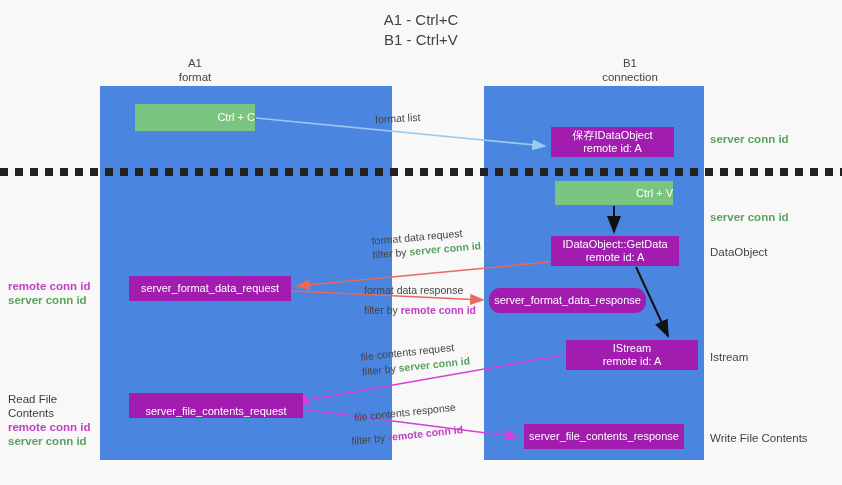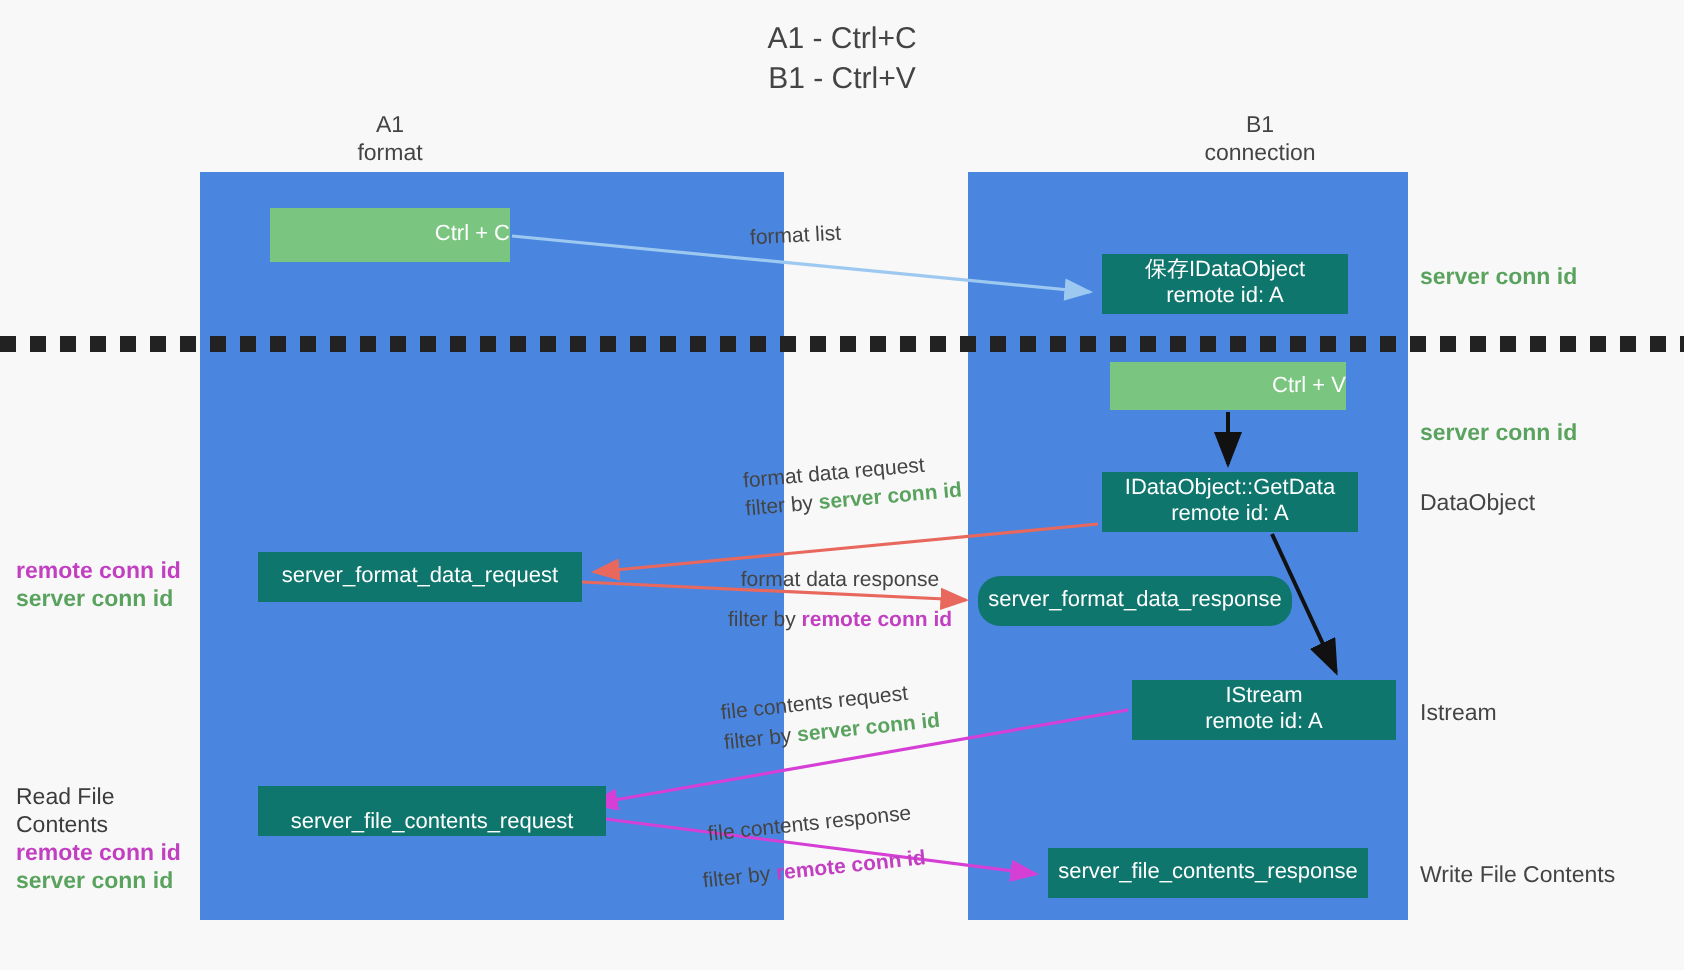--- a/index.html
+++ b/index.html
@@ -34,21 +34,21 @@
     background-image:repeating-linear-gradient(to right,#222 0px,#222 8px,transparent 8px,transparent 15px);
   }
   
   .box{
     box-sizing:border-box;
     display:flex;align-items:center;justify-content:center;
     text-align:center;color:#ffffff;
     font-size:11px;line-height:13px;
   }
   .box.green{background:#7ac57f;justify-content:flex-end;}
-  .box.orange{background:#0f766e;}
+  .box.orange{background:#a21caf;}
   .box .l2{display:block;}
   
   #box-ctrlc{left:135px;top:104px;width:120px;height:27px;}
   #box-save-idataobject{left:551px;top:127px;width:123px;height:30px;}
   #box-ctrlv{left:555px;top:181px;width:118px;height:24px;}
   #box-getdata{left:551px;top:236px;width:128px;height:30px;}
   #box-fmt-req{left:129px;top:276px;width:162px;height:25px;}
   #box-fmt-resp{left:489px;top:288px;width:157px;height:25px;border-radius:11px;}
   #box-istream{left:566px;top:340px;width:132px;height:30px;}
   #box-file-req{left:129px;top:393px;width:174px;height:25px;align-items:flex-end;}
@@ -200,21 +200,21 @@
   </div>
 
   <div class="abs mid-label" id="ann-fmt-req">
     <div>format data request</div>
     <div class="l2">
       <span>filter by </span><b class="green-text">server conn id</b>
     </div>
   </div>
 
   <div class="abs mid-label" id="ann-fmt-resp">
-    <div style="text-align:center">format data response</div>
+    <div style="">format data response</div>
     <div class="l2" style="margin-top:5px;text-align:center">
       <span>filter by </span><b class="magenta-text">remote conn id</b>
     </div>
   </div>
 
   <div class="abs mid-label" id="ann-file-req">
     <div>file contents request</div>
     <div class="l2">
       <span>filter by </span><b class="green-text">server conn id</b>
     </div>

